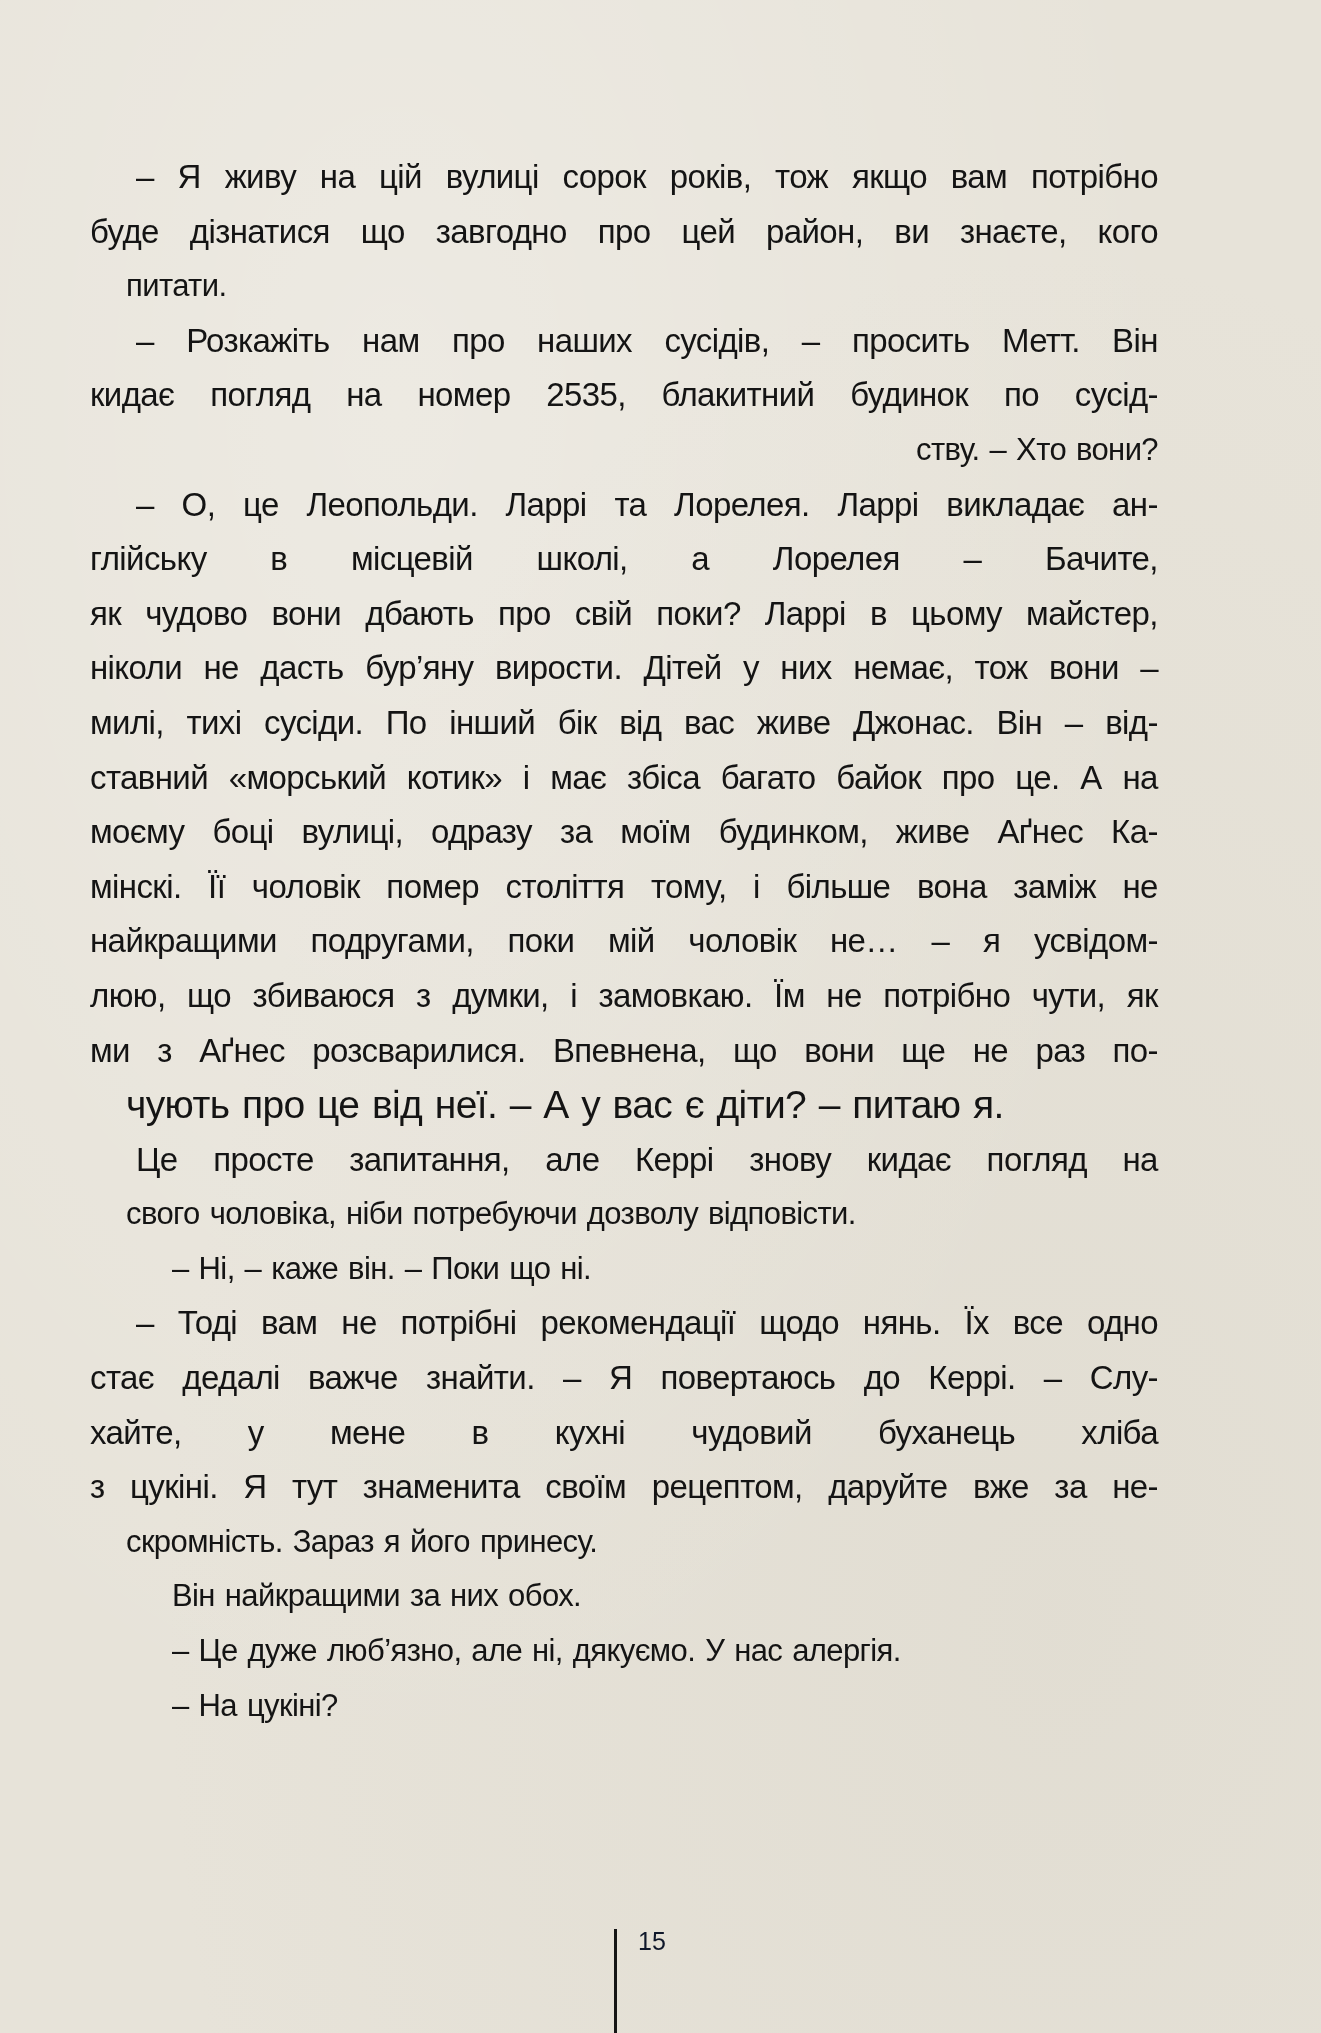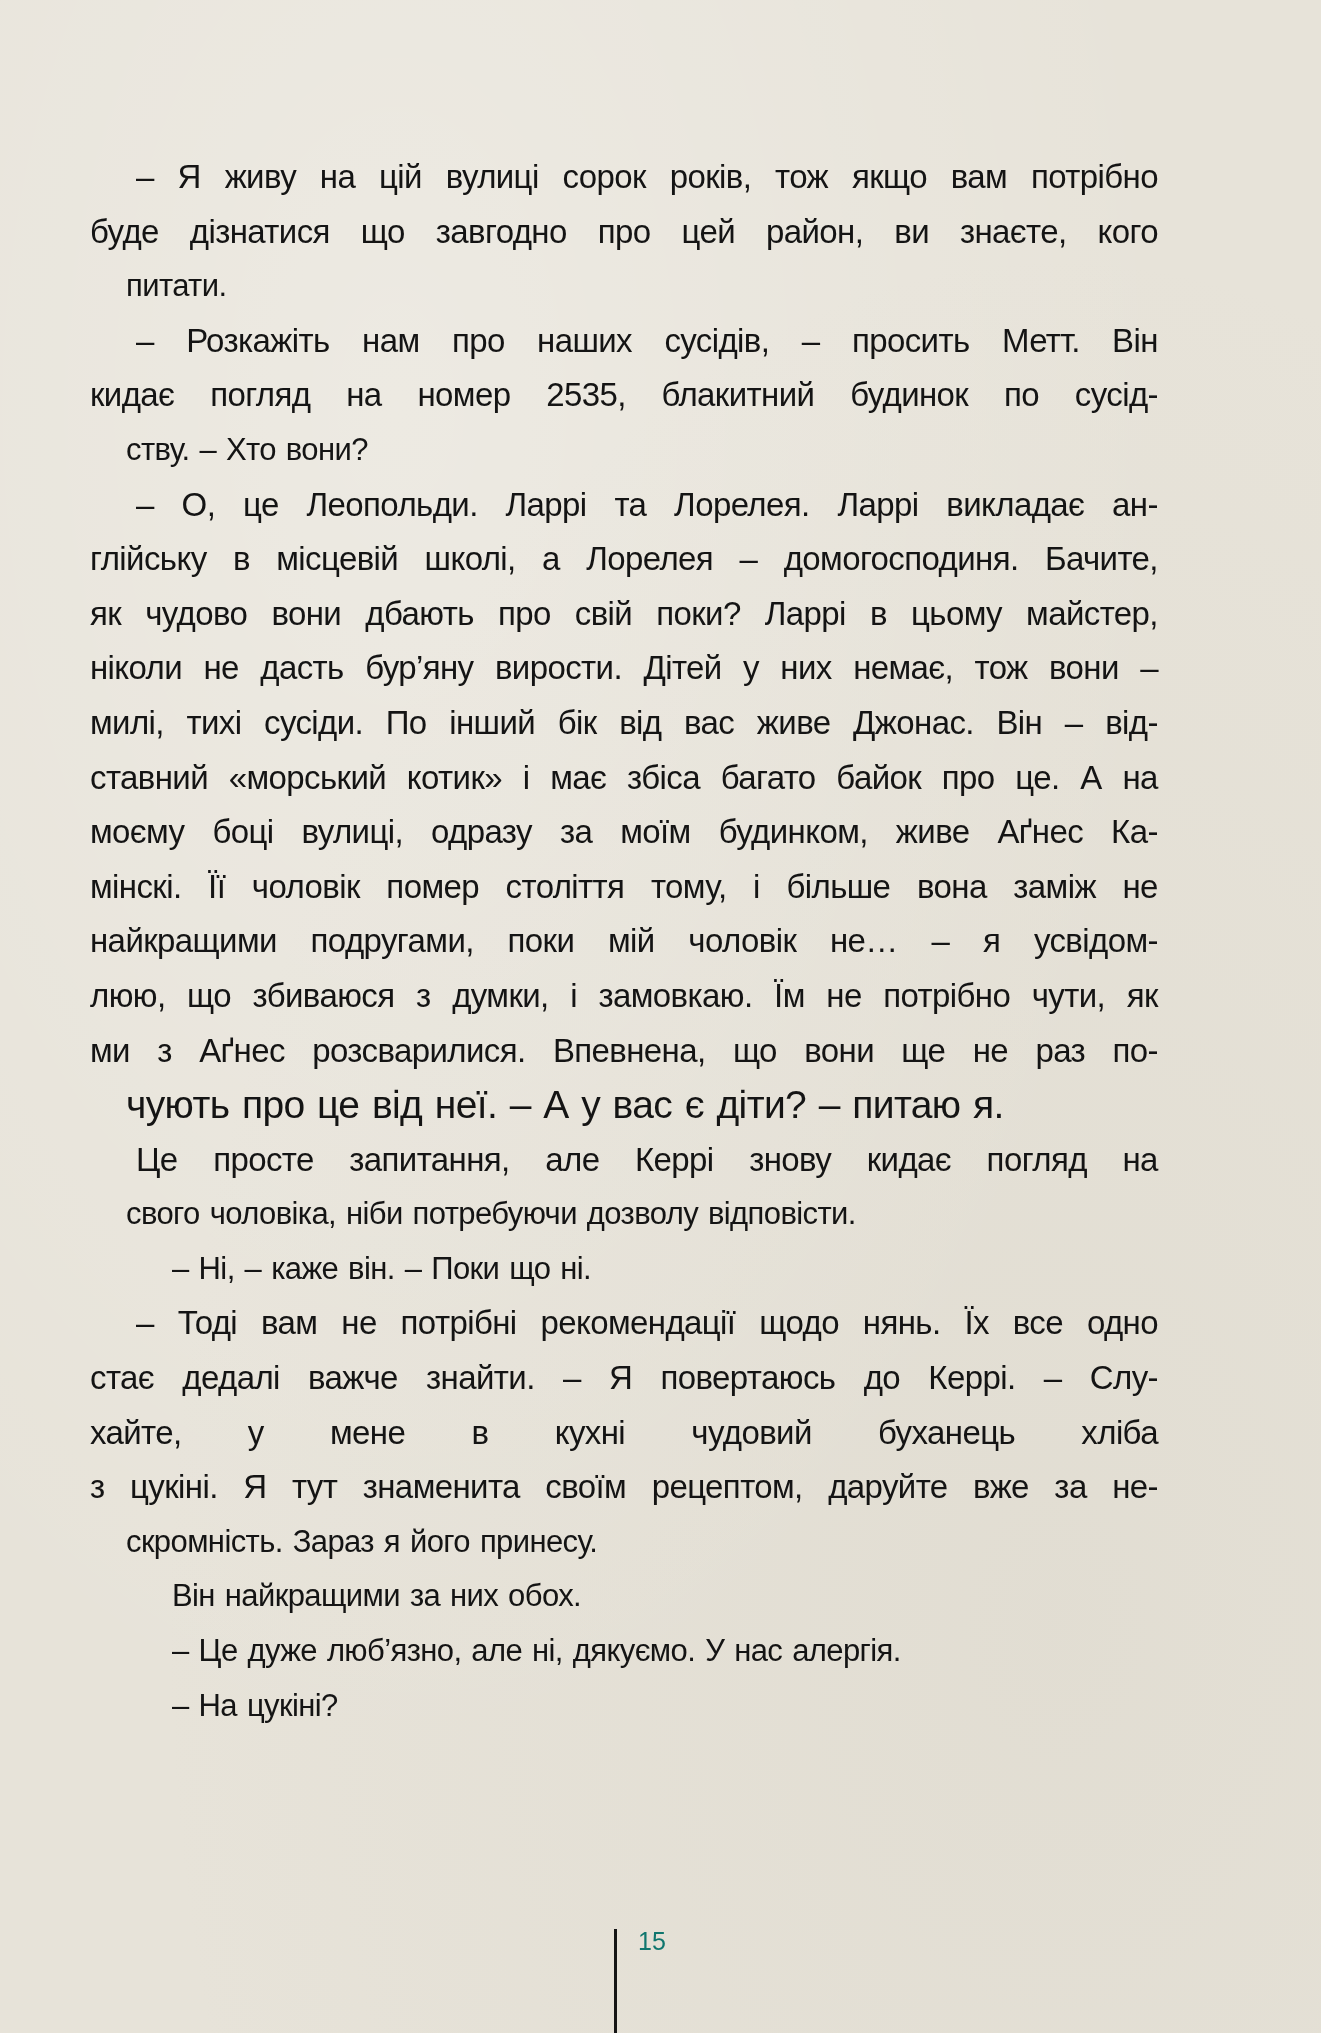--- a/index.html
+++ b/index.html
@@ -57,21 +57,21 @@
       width: 3px;
       height: 104px;
       background: #151515;
     }
     .page-number {
       position: absolute;
       left: 638px;
       top: 1924px;
       font-size: 25px;
       line-height: 34px;
-      color: #0f766e;
+      color: #0f172a;
       font-family: "Liberation Sans", sans-serif;
       text-align: center;
     }
   </style>
 </head>
 <body>
 
 <div class="paper-texture"></div>
 
 <div class="text-block" id="text-block">
@@ -120,21 +120,21 @@
       <span class="w">кидає</span>
       <span class="w">погляд</span>
       <span class="w">на</span>
       <span class="w">номер</span>
       <span class="w">2535,</span>
       <span class="w">блакитний</span>
       <span class="w">будинок</span>
       <span class="w">по</span>
       <span class="w">сусід-</span>
     </div>
-    <div class="line last" style="font-size: 31px;">
+    <div class="line last" style="font-size: 31px; justify-content: flex-end;">
       <span class="w">ству.</span>
       <span class="w">–</span>
       <span class="w">Хто</span>
       <span class="w">вони?</span>
     </div>
     <div class="line indent">
       <span class="w">–</span>
       <span class="w">О,</span>
       <span class="w">це</span>
       <span class="w">Леопольди.</span>
@@ -146,21 +146,20 @@
       <span class="w">ан-</span>
     </div>
     <div class="line">
       <span class="w">глійську</span>
       <span class="w">в</span>
       <span class="w">місцевій</span>
       <span class="w">школі,</span>
       <span class="w">а</span>
       <span class="w">Лорелея</span>
       <span class="w">–</span>
-      <span class="w">домогосподиня.</span>
       <span class="w">Бачите,</span>
     </div>
     <div class="line">
       <span class="w">як</span>
       <span class="w">чудово</span>
       <span class="w">вони</span>
       <span class="w">дбають</span>
       <span class="w">про</span>
       <span class="w">свій</span>
       <span class="w">поки?</span>

